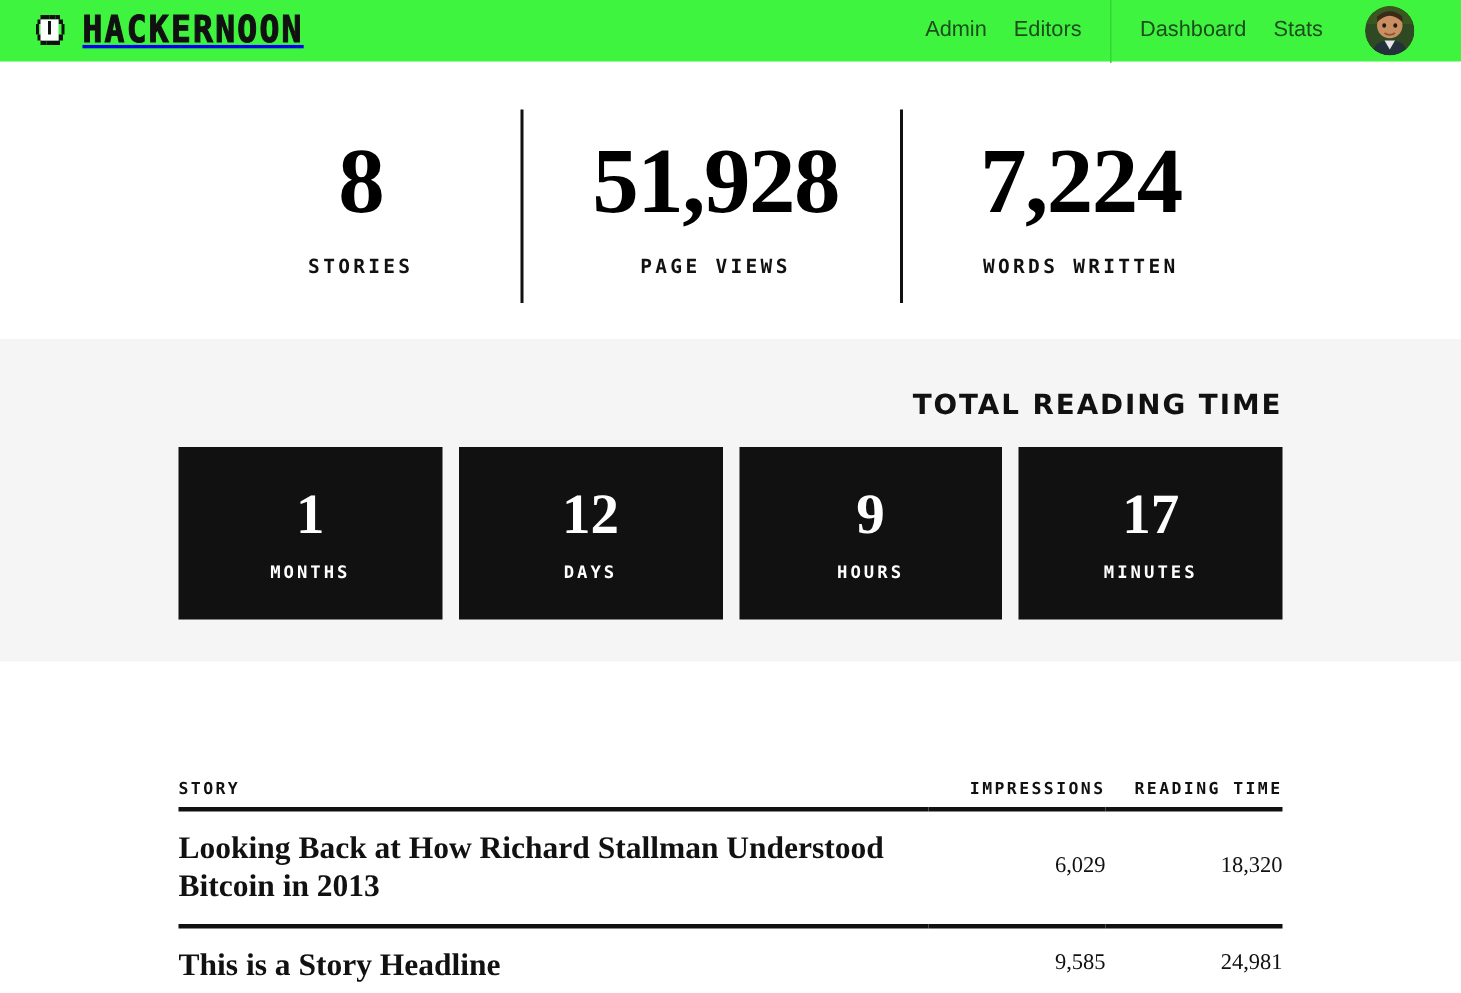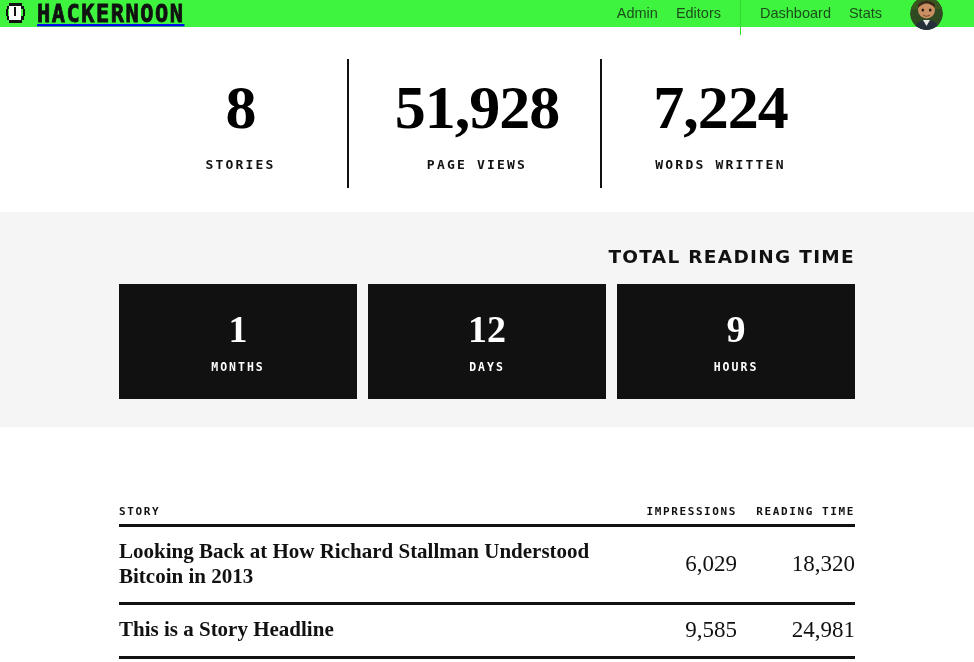--- a/index.html
+++ b/index.html
@@ -7,25 +7,25 @@
   html, body {
     width: 974px;
     height: 662px;
     overflow: hidden;
     background: #ffffff;
     font-family: "Liberation Sans", sans-serif;
   }
 
   
   .header {
-    height: 27px;
+    height: 41px;
     background: #3EF43E;
     display: flex;
     align-items: center;
-    padding: 0 12px 0 4px;
+    padding: 0 12px 0 22px;
     position: relative;
   }
 
   .logo-group {
     display: flex;
     align-items: center;
     gap: 7px;
   }
 
   .logo-mark {
@@ -242,21 +242,21 @@
     font-size: 21px;
     line-height: 1.18;
     color: #111111;
     text-align: left;
     padding-right: 20px;
   }
 
   td.num {
     font-family: "Liberation Serif", "DejaVu Serif", serif;
     font-weight: 400;
-    font-size: 23px;
+    font-size: 15px;
     color: #111111;
     text-align: right;
     white-space: nowrap;
   }
 </style>
 </head>
 <body>
 
 <div class="header">
 
@@ -361,20 +361,24 @@
       <div class="card">
         <div class="card-num">12</div>
         <div class="card-label">DAYS</div>
       </div>
 
       <div class="card">
         <div class="card-num">9</div>
         <div class="card-label">HOURS</div>
       </div>
 
+      <div class="card">
+        <div class="card-num">17</div>
+        <div class="card-label">MINUTES</div>
+      </div>
 
     </div>
   </div>
 </div>
 
 <div class="table-wrap">
   <table class="stories">
     <thead>
       <tr>
         <th class="col-story">STORY</th>

